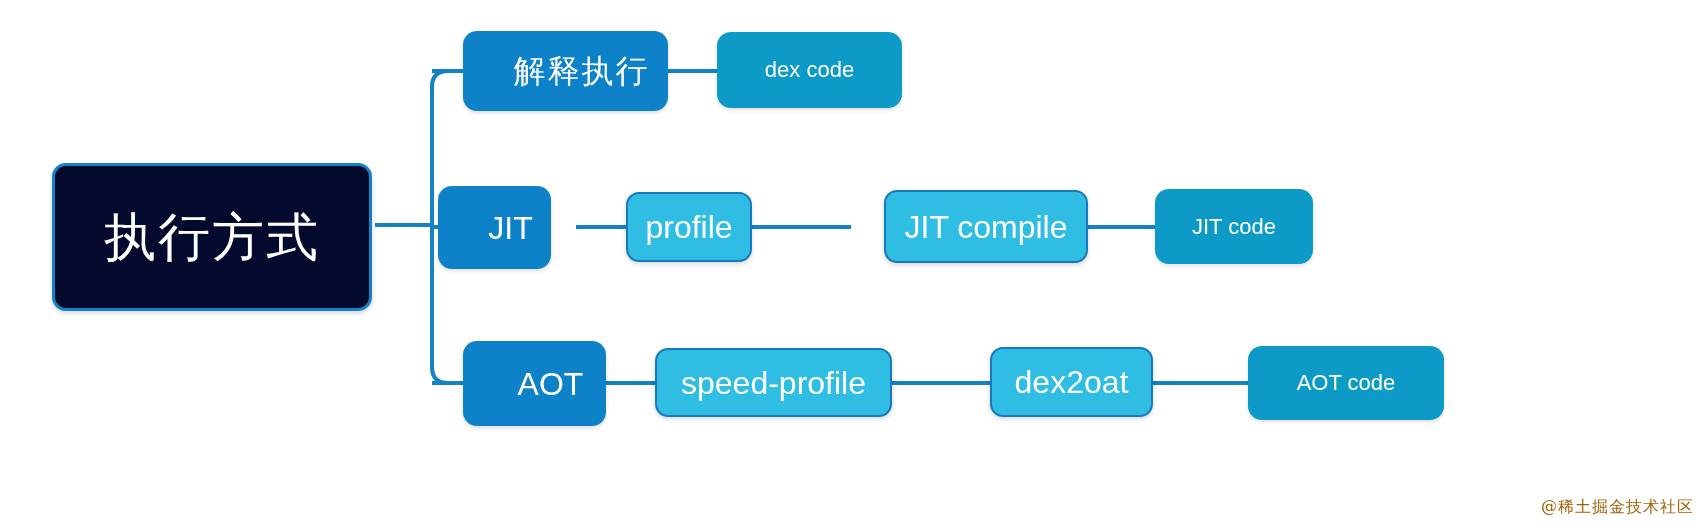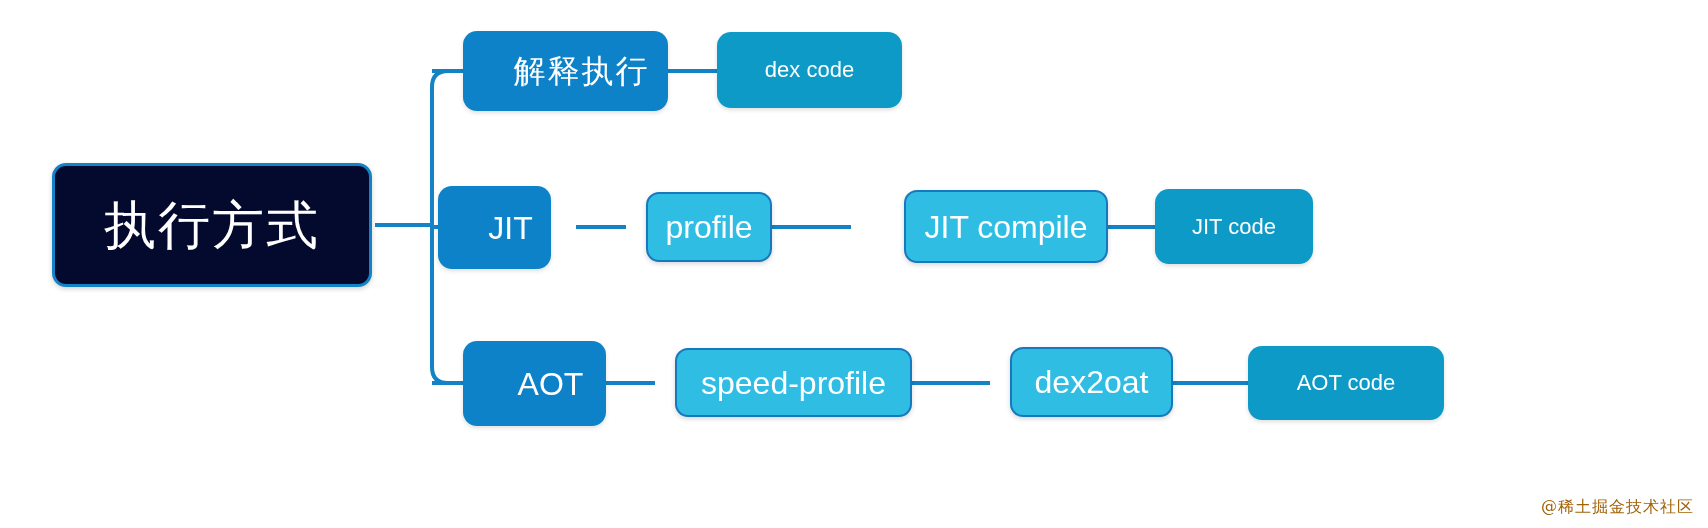--- a/index.html
+++ b/index.html
@@ -54,21 +54,20 @@
     box-shadow: 0 2px 4px rgba(0,0,0,0.13);
     padding-left: 32px;
   }
   
   .node.lv2 {
     background: #2fbde4;
     border: 2px solid #1779bd;
     border-radius: 13px;
     font-size: 32px;
     box-shadow: 0 2px 5px rgba(0,0,0,0.16);
-    margin-left: 20px;
   }
   
   .node.lv3 {
     background: #0d9ac6;
     border-radius: 14px;
     font-size: 22px;
     box-shadow: 0 2px 4px rgba(0,0,0,0.13);
   }
   .node.cjk {
     letter-spacing: 2px;
@@ -99,21 +98,21 @@
         <path d="M 668 71 H 717"></path>
         <path d="M 576 227 H 626"></path>
         <path d="M 752 227 H 851"></path>
         <path d="M 1055 227 H 1155"></path>
         <path d="M 606 383 H 655"></path>
         <path d="M 892 383 H 990"></path>
         <path d="M 1153 383 H 1248"></path>
       </g>
   </svg>
 
-  <div class="node root cjk" style="left:52px; top:163px; width:320px; height:124px;">
+  <div class="node root cjk" style="left:52px; top:163px; width:320px; height:148px;">
     <span>执行方式</span>
   </div>
 
   <div class="node lv1 cjk" style="left:463px; top:31px; width:205px; height:80px;">
     <span>解释执行</span>
   </div>
   <div class="node lv3" style="left:717px; top:32px; width:185px; height:76px;">
     <span>dex code</span>
   </div>
 

